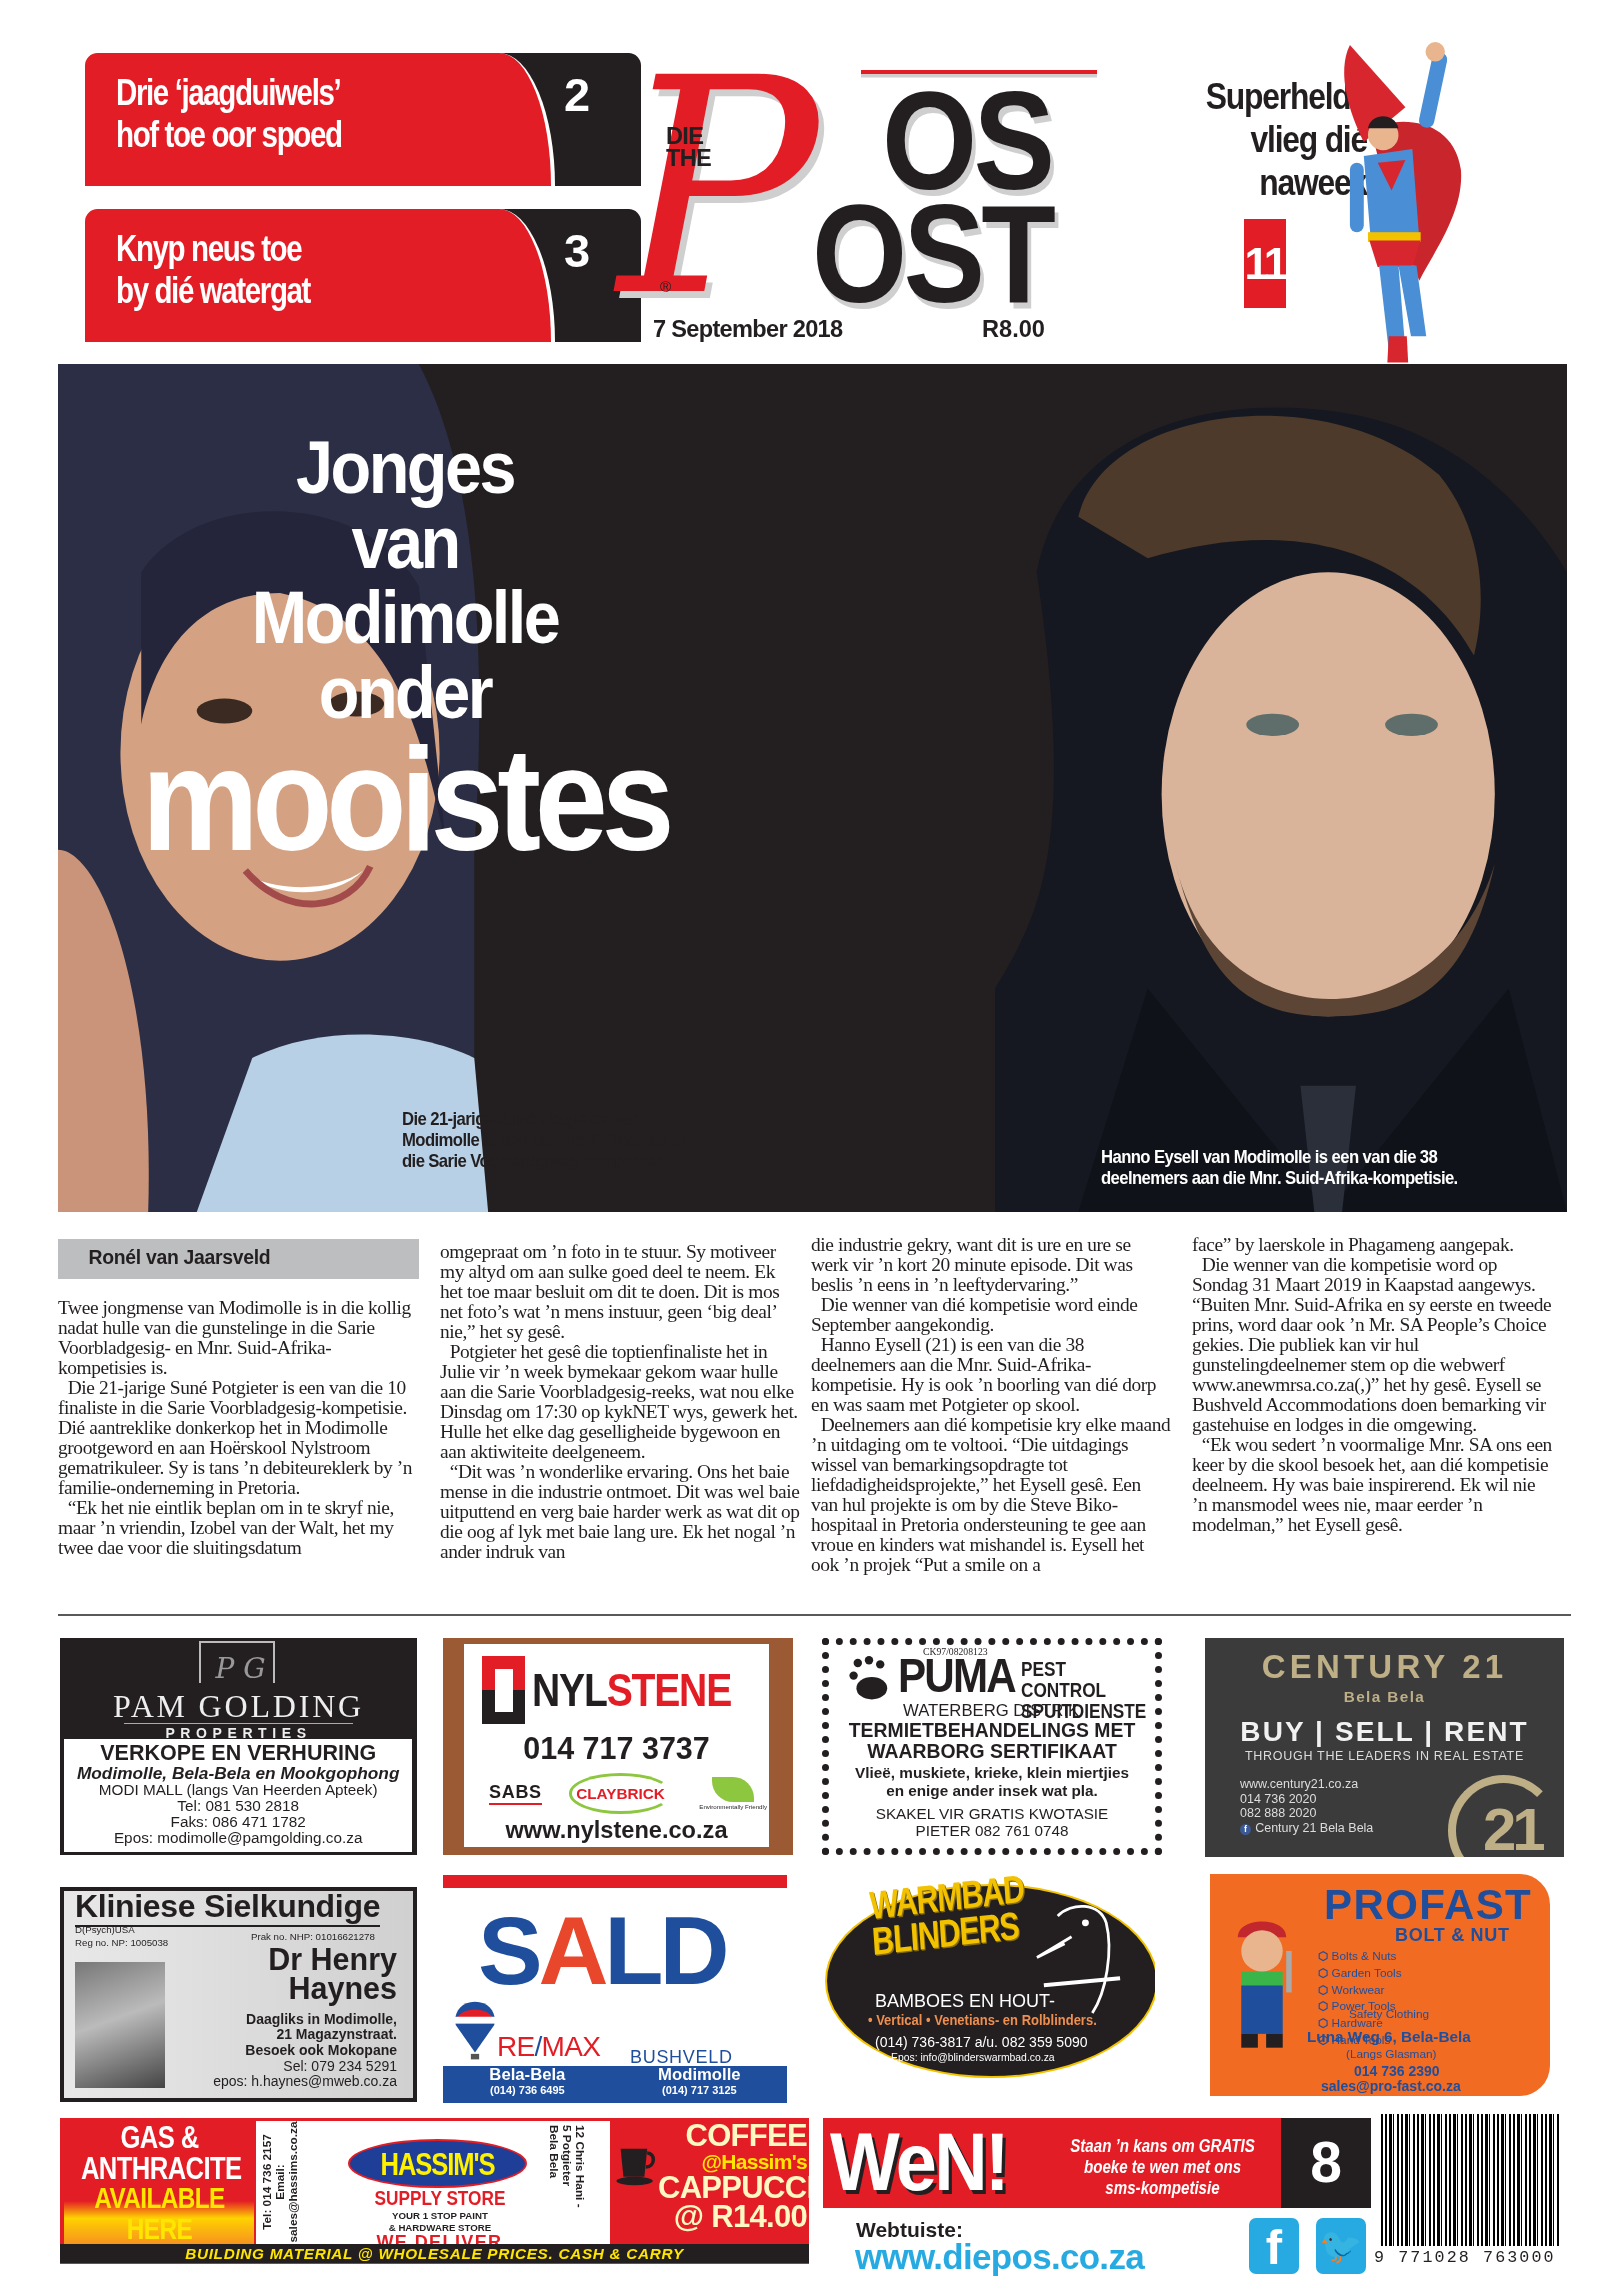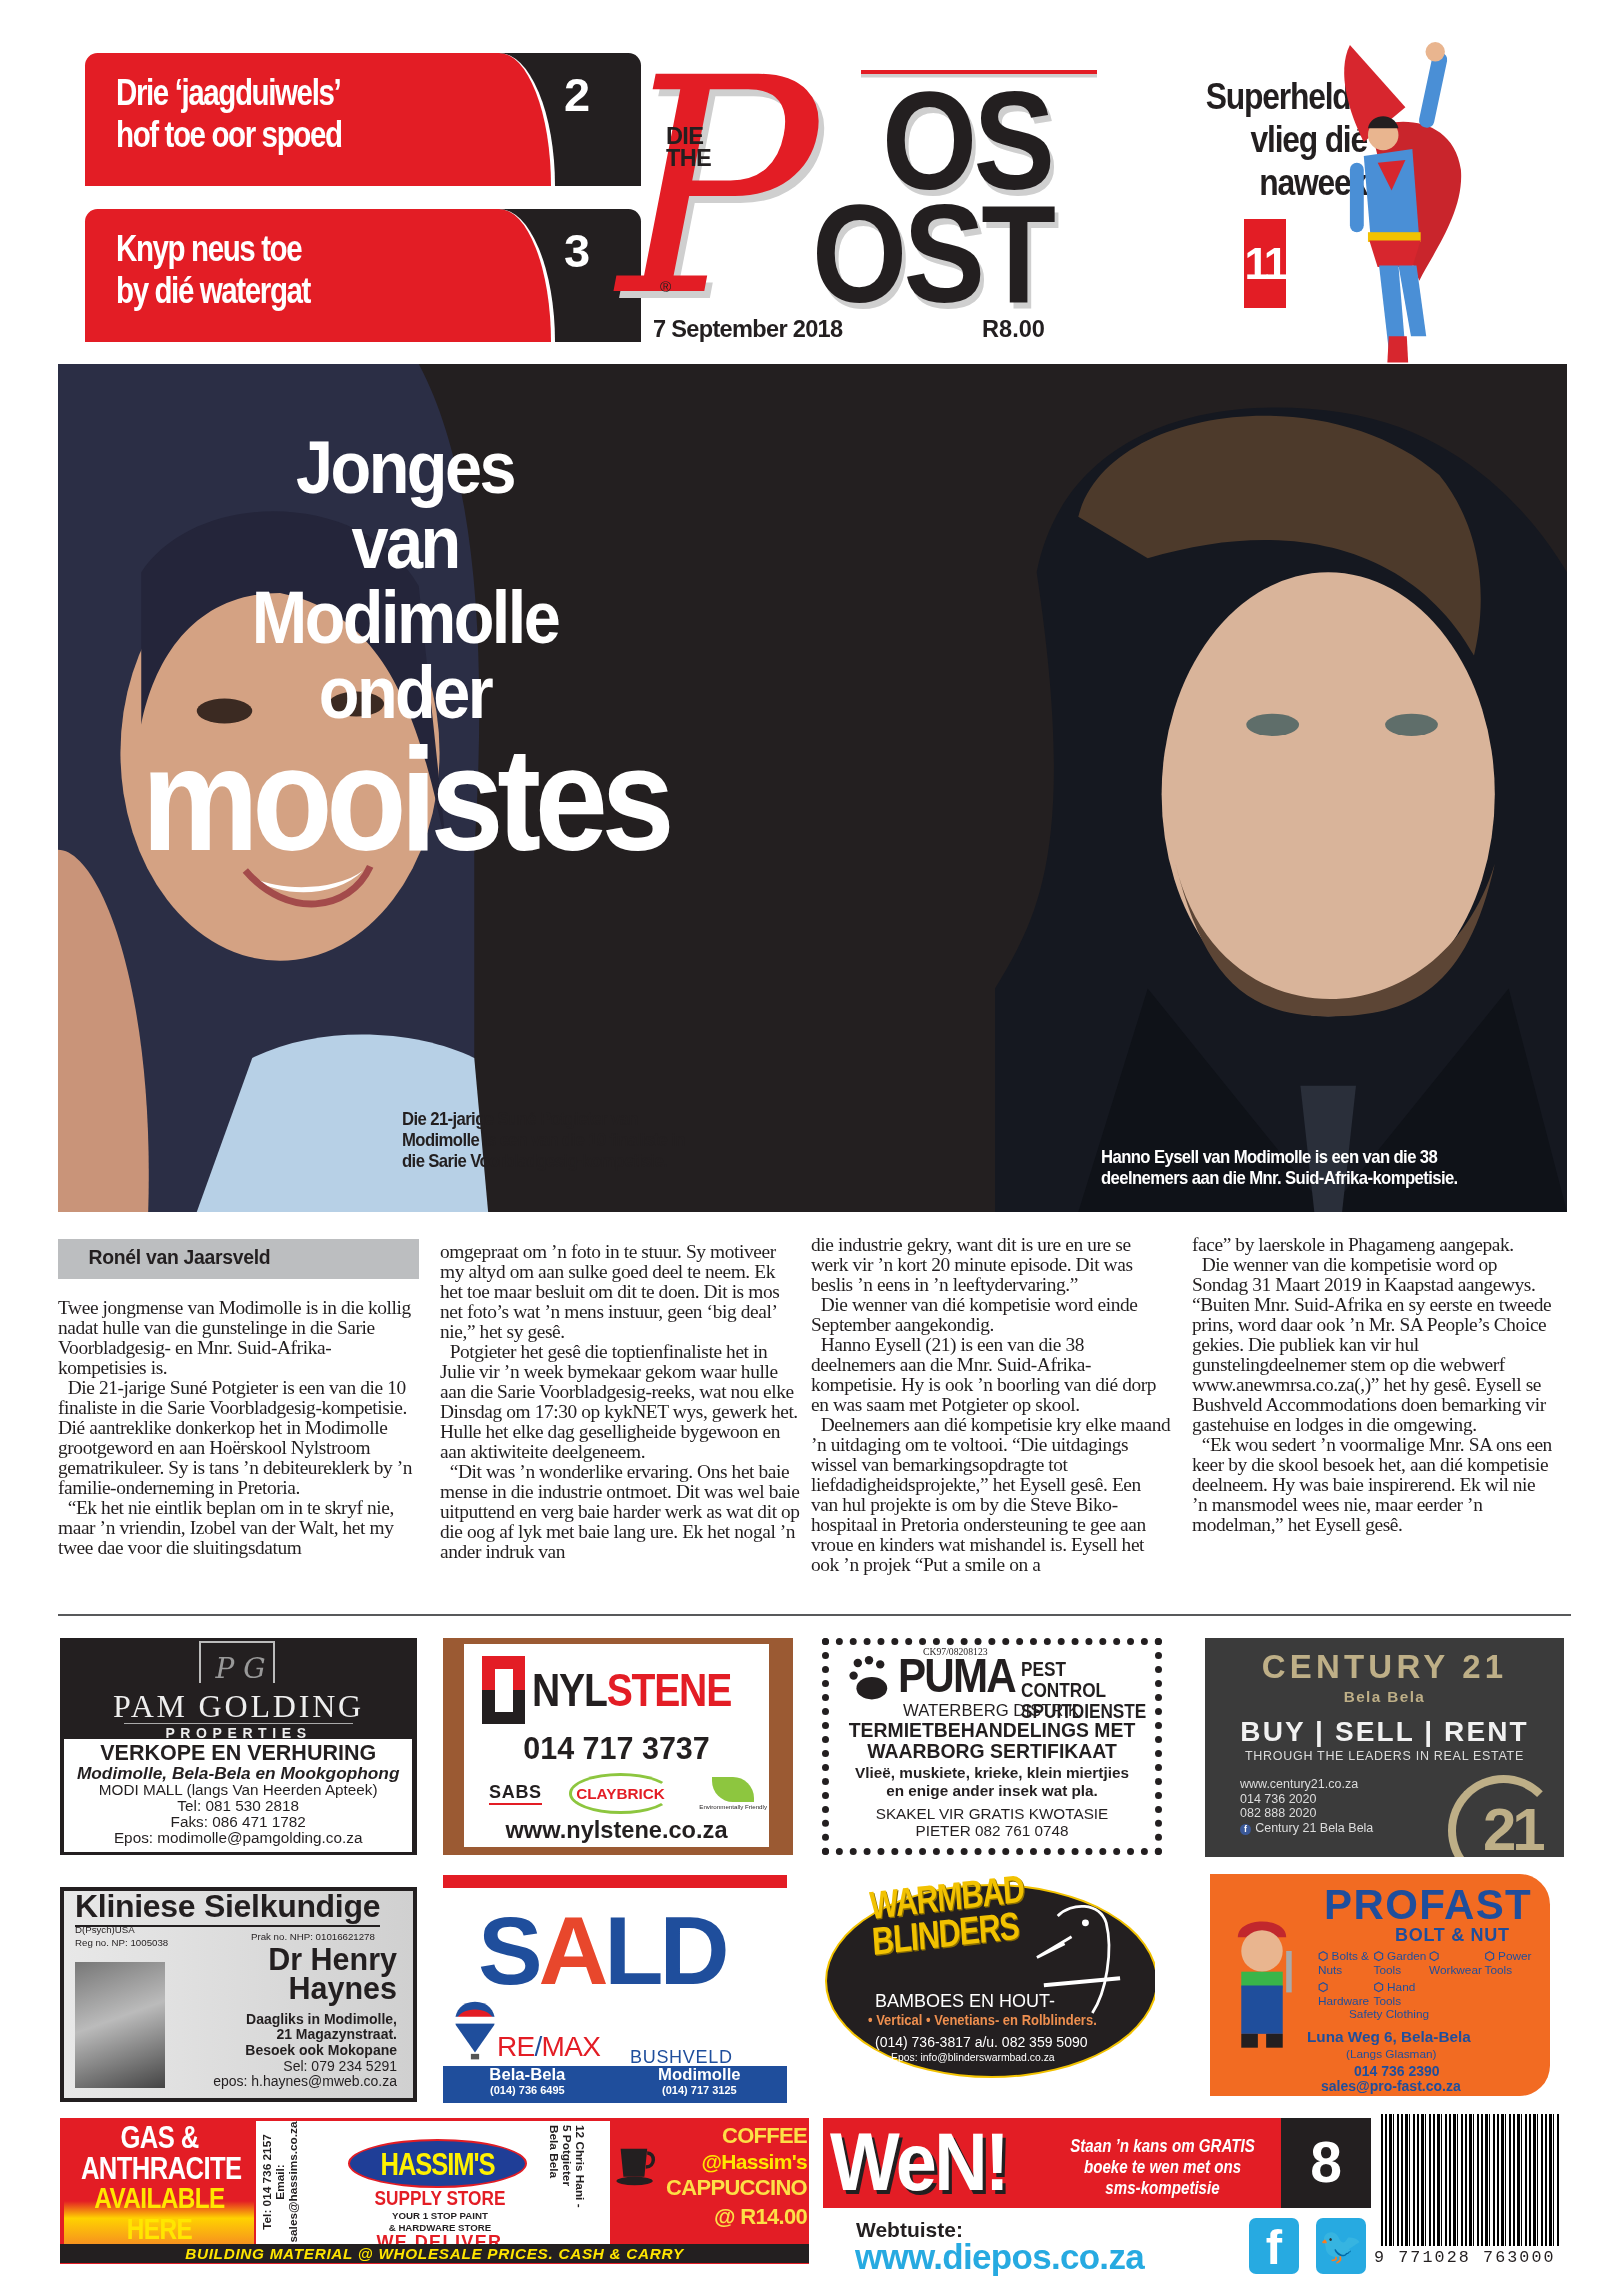--- a/index.html
+++ b/index.html
@@ -130,21 +130,21 @@
   .wb-title { position: absolute; left: 49px; top: 14px; font-weight: bold; font-size: 39px; line-height: 36px; color: #f2c200; letter-spacing: -1.4px; transform: scaleX(0.78) rotate(-5deg); transform-origin: left; text-shadow: 1.4px 1.4px 0 #8a6d00; }
   .wb-bird { position: absolute; left: 208px; top: 21px; width: 97px; height: 125px; }
   .wb-sub { position: absolute; left: 53px; top: 117px; font-size: 18px; color: #fff; }
   .wb-types { position: absolute; left: 46px; top: 137px; font-size: 15.3px; color: #ee8f4f; font-weight: bold; transform: scaleX(0.85); transform-origin: left; white-space: nowrap; }
   .wb-tel { position: absolute; left: 53px; top: 160px; font-size: 14px; color: #fff; }
   .wb-epos { position: absolute; left: 69px; top: 178px; font-size: 10.4px; color: #fff; }
 
   .ad-pf { left: 1210px; top: 1874px; width: 340px; height: 222px; background: #f26b22; border-radius: 0 30.5px 30.5px 0; }
   .pf-name { position: absolute; left: 114px; top: 7px; font-weight: bold; font-size: 42px; color: #1f4e9c; letter-spacing: 1.4px; }
   .pf-sub { position: absolute; left: 185px; top: 51px; font-weight: bold; font-size: 18px; color: #1f4e9c; letter-spacing: 0.7px; }
-  .pf-items { position: absolute; left: 108px; top: 75px; width: 222px; display: grid; grid-template-columns: 1fr 1fr 1fr 1fr; row-gap: 2.8px; font-size: 11.8px; color: #1f4e9c; }
+  .pf-items { position: absolute; left: 108px; top: 75px; width: 222px; display: grid; grid-template-columns: 1fr; row-gap: 2.8px; font-size: 11.8px; color: #1f4e9c; }
   .pf-items span::before { content: "⬡ "; font-weight: bold; }
   .pf-safe { position: absolute; left: 139px; top: 133px; font-size: 11.8px; color: #1f4e9c; }
   .pf-addr { position: absolute; left: 97px; top: 154px; font-weight: bold; font-size: 15.3px; color: #1f4e9c; }
   .pf-langs { position: absolute; left: 136px; top: 173px; font-size: 11.8px; color: #1f4e9c; }
   .pf-tel { position: absolute; left: 144px; top: 189px; font-weight: bold; font-size: 14px; color: #1f4e9c; }
   .pf-mail { position: absolute; left: 111px; top: 204px; font-weight: bold; font-size: 14px; color: #1f4e9c; }
   .pf-mascot { position: absolute; left: 14px; top: 42px; width: 76px; height: 139px; }
 
   
   .ad-has { left: 60px; top: 2118px; width: 749px; height: 146px; background: #e31d25; }
@@ -154,21 +154,21 @@
   .has-fire { position: absolute; left: 4.2px; top: 83px; width: 190px; height: 43px; background: linear-gradient(0deg, #f7931e, #ffd200 60%, transparent); }
   .has-mid { position: absolute; left: 196px; top: 2.8px; width: 354px; height: 124px; background: #ffffff; }
   .has-vert1 { position: absolute; left: 201px; top: 125px; transform: rotate(-90deg); transform-origin: left top; font-weight: bold; font-size: 11.8px; line-height: 13px; color: #231f20; white-space: nowrap; width: 122px; text-align: center; }
   .has-oval { position: absolute; left: 92px; top: 18px; width: 179px; height: 49px; background: #1f3e97; border-radius: 50%; border: 2.1px solid #e31d25; }
   .has-oval span { display: block; text-align: center; color: #fff200; font-weight: bold; font-size: 32px; line-height: 46px; letter-spacing: -1.4px; transform: scaleX(0.8); }
   .has-supply { position: absolute; left: 104px; top: 65px; width: 160px; text-align: center; font-weight: bold; font-size: 21px; color: #e31d25; transform: scaleX(0.82); }
   .has-stop { position: absolute; left: 104px; top: 89px; width: 160px; text-align: center; font-weight: bold; font-size: 9.7px; line-height: 12.5px; color: #231f20; }
   .has-deliver { position: absolute; left: 83px; top: 111px; width: 201px; text-align: center; font-weight: bold; font-size: 18px; color: #e31d25; letter-spacing: 1.4px; }
   .has-vert2 { position: absolute; left: 526px; top: 7px; transform: rotate(90deg); transform-origin: left top; font-weight: bold; font-size: 11.8px; line-height: 13px; color: #231f20; white-space: nowrap; }
   .has-right { position: absolute; left: 576px; top: 2.8px; width: 171px; text-align: right; font-weight: bold; letter-spacing: -0.7px; }
-  .has-right .w { color: #fde047; font-size: 22px; line-height: 29px; margin-left: 22px; }
+  .has-right .w { color: #fef9c3; font-size: 31px; line-height: 29px; margin-left: 22px; }
   .has-right .y { color: #ffe600; font-size: 21px; line-height: 23.6px; }
   .has-cup { position: absolute; left: 555px; top: 21px; width: 42px; height: 49px; }
   .has-bottom { position: absolute; left: 0; top: 126px; width: 749px; height: 19.4px; background: #231f20; color: #ffe600; font-weight: bold; font-style: italic; font-size: 15.3px; text-align: center; line-height: 19.4px; letter-spacing: 0.7px; }
 
   
   .wen { position: absolute; left: 823px; top: 2118px; width: 548px; height: 90px; background: #e31d25; }
   .wen-black { position: absolute; left: 1281px; top: 2118px; width: 90px; height: 90px; background: #231f20; }
   .wen-word { position: absolute; left: 830px; top: 2116px; font-weight: bold; font-size: 82px; line-height: 92px; color: #fff; letter-spacing: -2.8px; text-shadow: 3.5px 3.5px 0 #231f20; transform: scaleX(0.9); transform-origin: left; }
   .wen-txt { position: absolute; left: 1048px; top: 2136px; width: 229px; text-align: center; font-weight: bold; font-style: italic; font-size: 18px; line-height: 21px; color: #fff; transform: scaleX(0.84); }
   .wen-num { position: absolute; left: 1281px; top: 2129px; width: 90px; text-align: center; font-weight: bold; font-size: 57px; color: #fff; }

